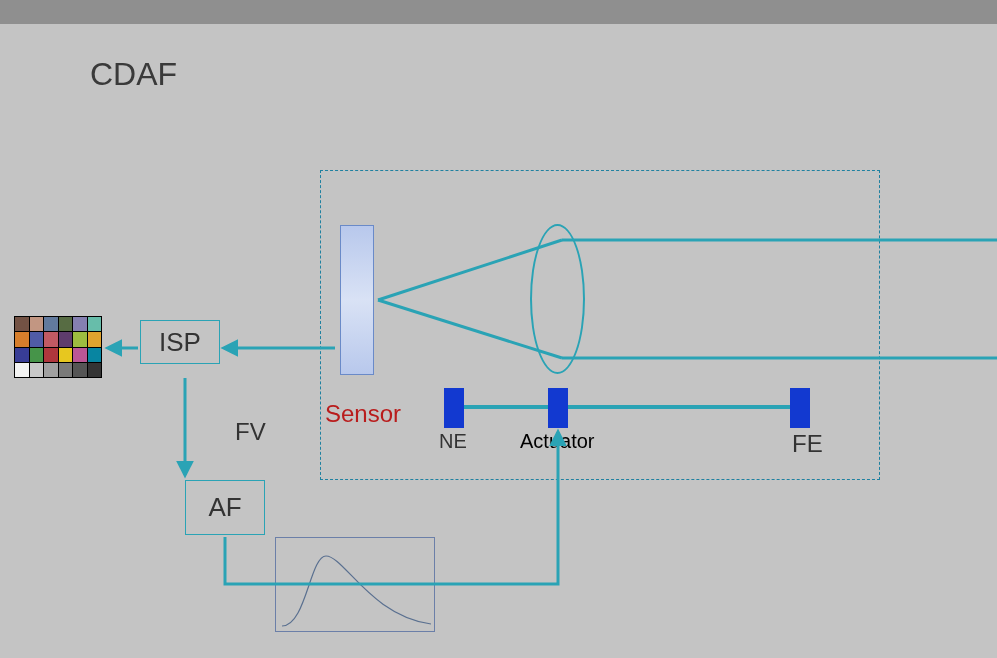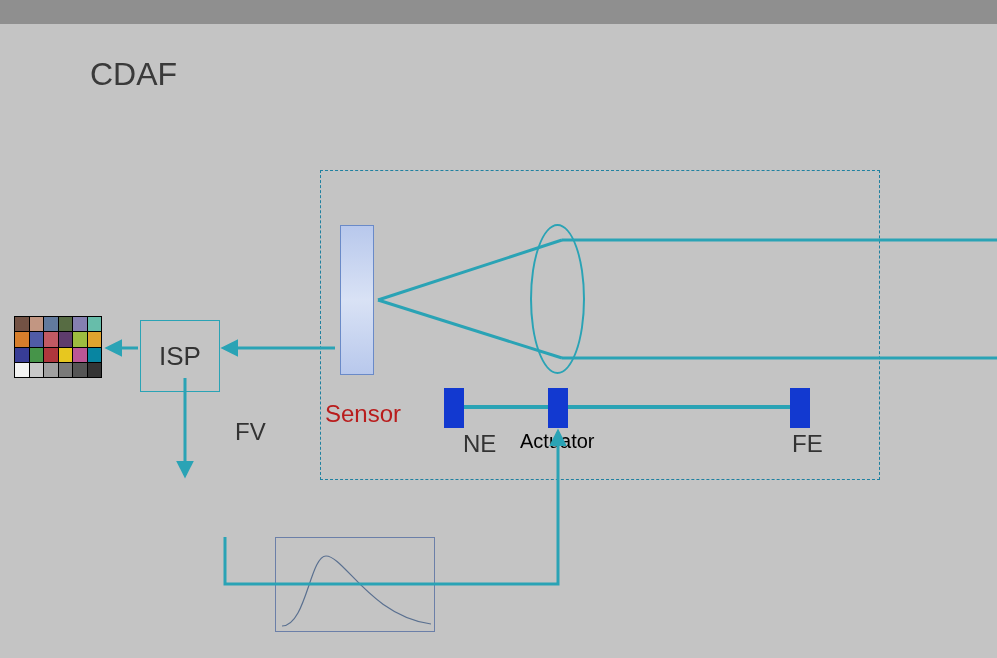--- a/index.html
+++ b/index.html
@@ -71,27 +71,27 @@
   }
   .actuator-block {
     position: absolute;
     width: 20px; height: 40px;
     background: #1239d0;
     top: 388px;
   }
   .ne-block { left: 444px; }
   .mid-block { left: 548px; }
   .fe-block { left: 790px; }
-  .ne-label { position: absolute; left: 439px; top: 430px; font-size: 24px; color: #333; margin-left: 24px; }
+  .ne-label { position: absolute; left: 439px; top: 430px; font-size: 20px; color: #333; }
   .actuator-label { position: absolute; left: 520px; top: 430px; font-size: 20px; color: #000000; }
   .fe-label { position: absolute; left: 792px; top: 430px; font-size: 24px; color: #333; }
   .isp-box {
     position: absolute;
     left: 140px; top: 320px;
-    width: 80px; height: 72px;
+    width: 80px; height: 44px;
     border: 1.5px solid #2aa3b5;
     box-sizing: border-box;
     font-size: 26px; color: #333;
     display: flex; align-items: center; justify-content: center;
   }
   .af-box {
     position: absolute;
     left: 185px; top: 480px;
     width: 80px; height: 55px;
     border: 1.5px solid #2aa3b5;
@@ -151,20 +151,23 @@
   <div class="actuator-bar"></div>
   <div class="actuator-block ne-block"></div>
   <div class="actuator-block mid-block"></div>
   <div class="actuator-block fe-block"></div>
   <div class="ne-label">NE</div>
   <div class="actuator-label">Actuator</div>
   <div class="fe-label">FE</div>
 
   <div class="isp-box">
       <span>ISP</span>
+    </div>
+  <div class="af-box">
+      <span>AF</span>
     </div>
   <div class="fv-label">FV</div>
 
   <div class="curve-box">
     <svg width="160" height="95">
       <path class="thin-stroke" d="M6 88 C 30 88, 34 18, 50 18 C 68 18, 95 78, 155 86"></path>
     </svg>
   </div>
 
   <div class="color-checker">

